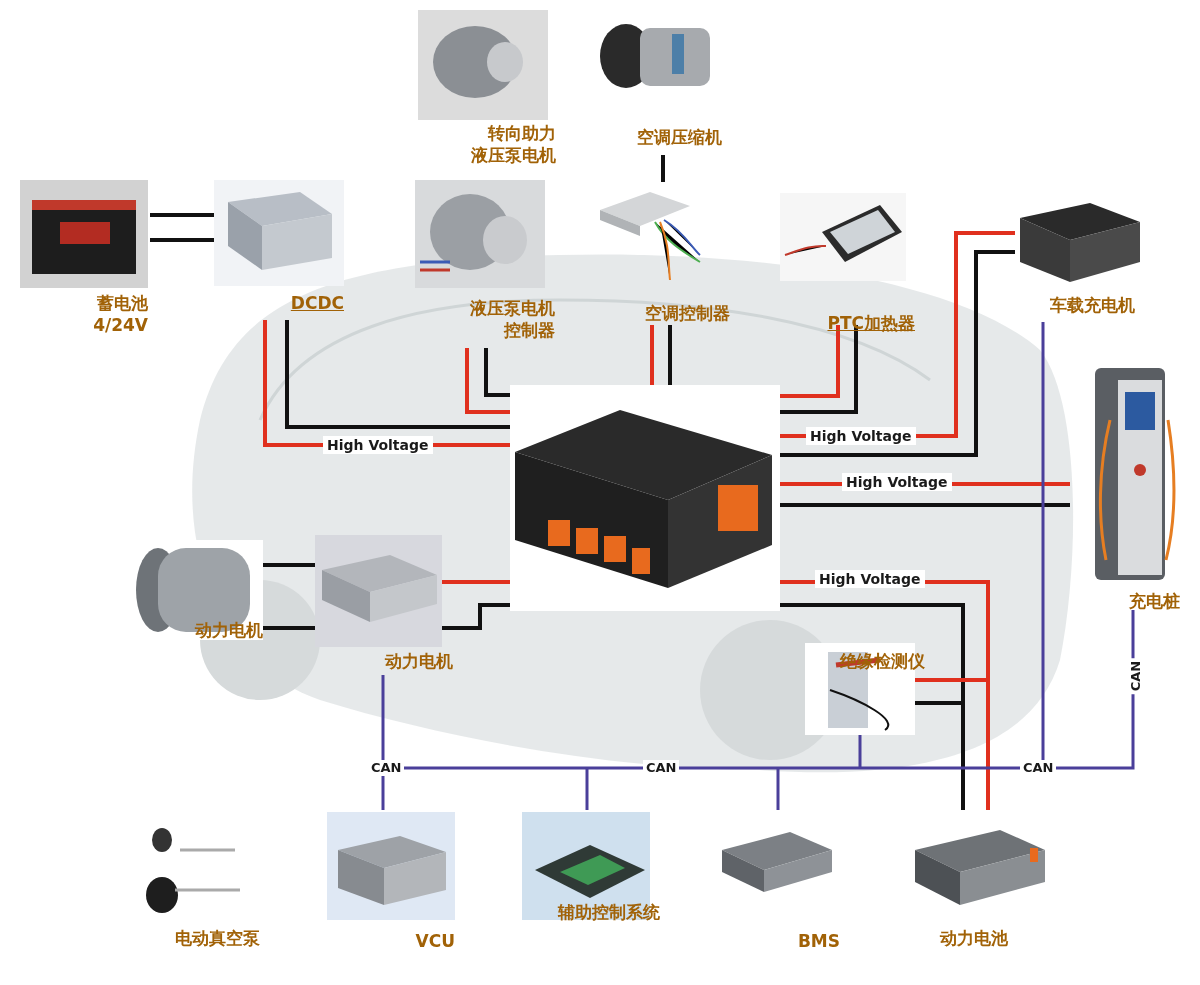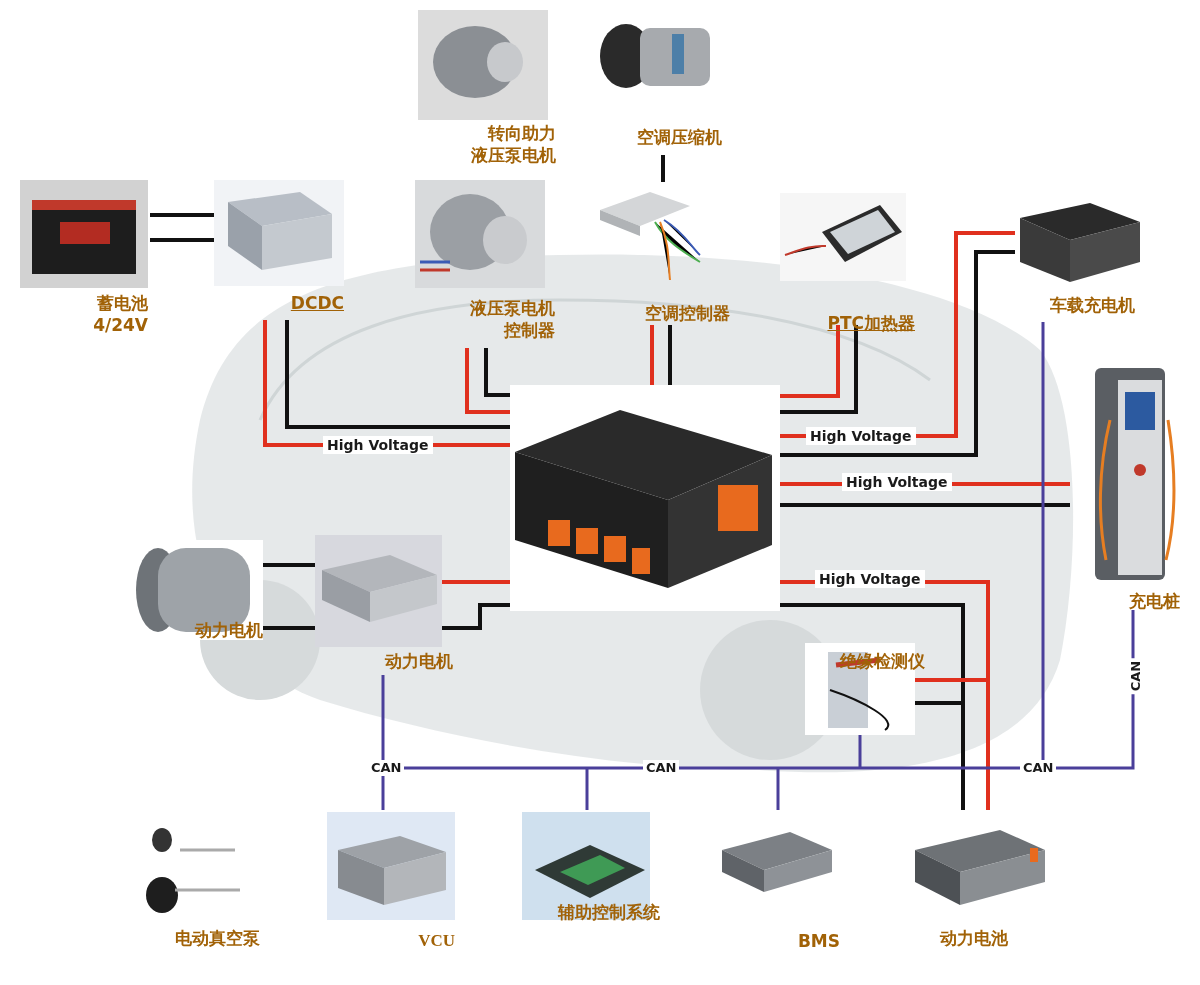--- a/index.html
+++ b/index.html
@@ -193,21 +193,21 @@
   <div>控制器</div>
 </div>
 <div class="lbl" style="left:590px;top:302px;width:140px;">空调控制器</div>
 <div class="lbl" style="left:775px;top:312px;width:140px;text-decoration:underline;">PTC加热器</div>
 <div class="lbl" style="left:1000px;top:294px;width:135px;">车载充电机</div>
 <div class="lbl" style="left:1090px;top:592px;width:90px;font-family:Liberation Mono, monospace;">充电桩</div>
 <div class="lbl" style="left:133px;top:619px;width:130px;">动力电机</div>
 <div class="lbl" style="left:313px;top:650px;width:140px;">动力电机</div>
 <div class="lbl" style="left:795px;top:650px;width:130px;">绝缘检测仪</div>
 <div class="lbl" style="left:130px;top:927px;width:130px;">电动真空泵</div>
-<div class="lbl" style="left:327px;top:930px;width:128px;font-family:Liberation Serif, serif;">VCU</div>
+<div class="lbl" style="left:327px;top:930px;width:128px;">VCU</div>
 <div class="lbl" style="left:515px;top:889px;width:145px;margin-top:12px;">辅助控制系统</div>
 <div class="lbl" style="left:720px;top:930px;width:120px;">BMS</div>
 <div class="lbl" style="left:878px;top:927px;width:130px;">动力电池</div>
 
 <div class="hv" style="left:323px;top:436px;">High Voltage</div>
 <div class="hv" style="left:806px;top:427px;">High Voltage</div>
 <div class="hv" style="left:842px;top:473px;">High Voltage</div>
 <div class="hv" style="left:815px;top:570px;">High Voltage</div>
 <div class="can" style="left:368px;top:760px;">CAN</div>
 <div class="can" style="left:643px;top:760px;">CAN</div>

